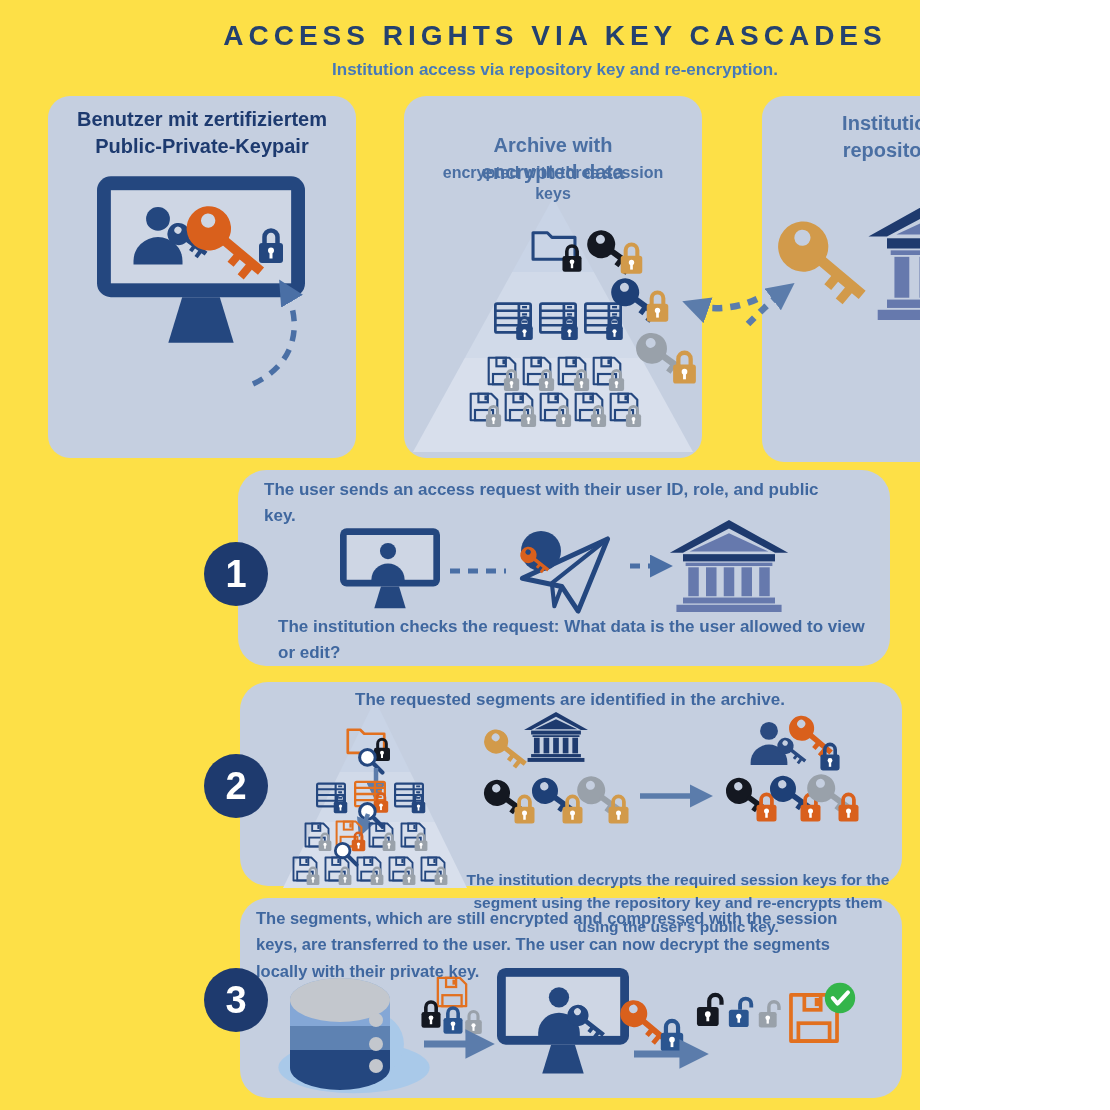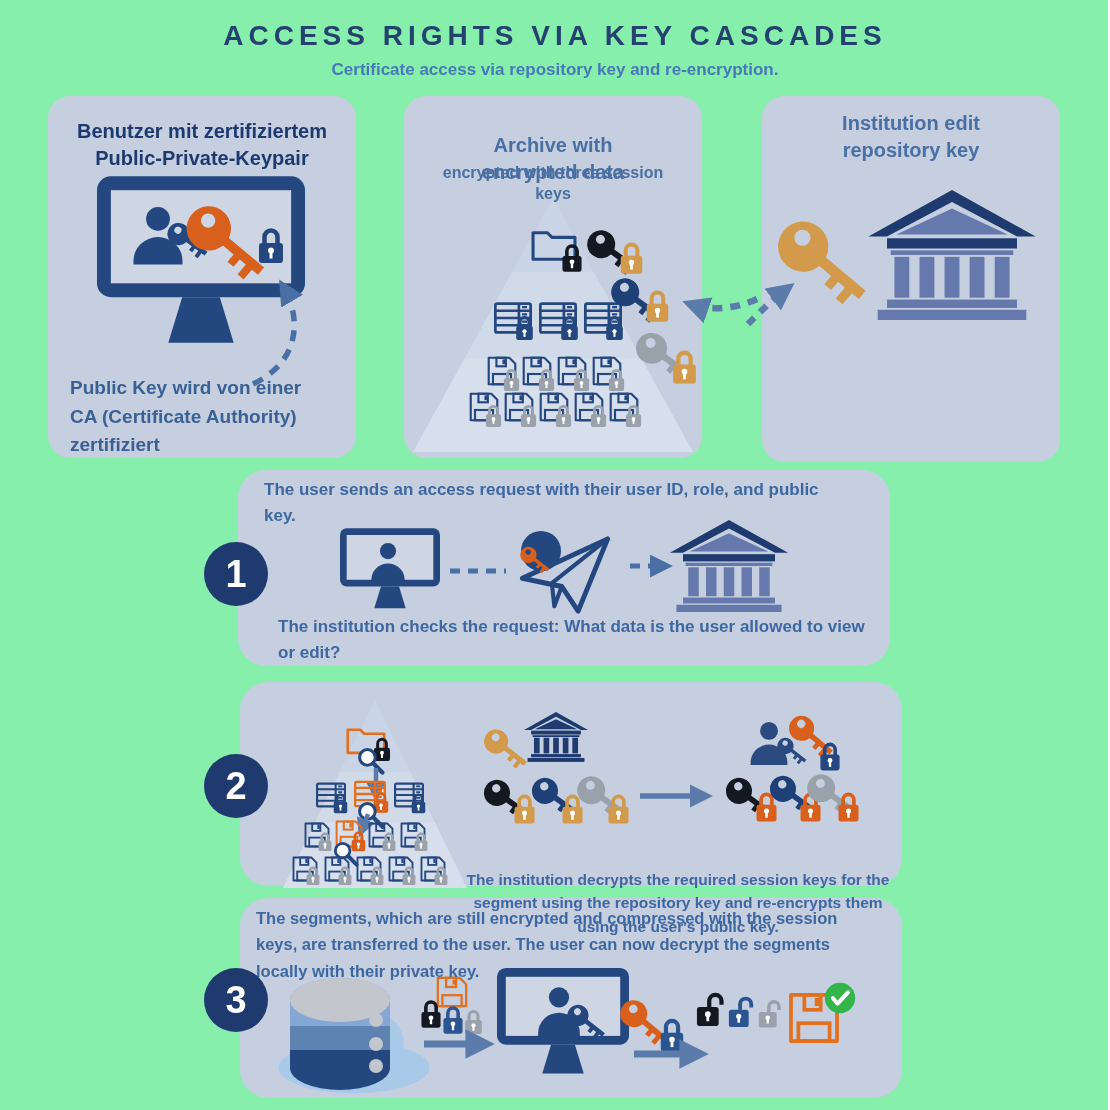--- a/index.html
+++ b/index.html
@@ -1,16 +1,16 @@
 <!DOCTYPE html>
 <html><head>
 <meta charset="utf-8">
 <style>
   html,body{margin:0;padding:0;background:#fff;}
-  .canvas{position:relative;width:1108px;height:1110px;background:#86efac;overflow:hidden;
+  .canvas{position:relative;width:920px;height:1110px;background:#fde047;overflow:hidden;
           font-family:"Liberation Sans", sans-serif;}
   .panel{position:absolute;background:#c5cfe0;border-radius:22px;z-index:1;}
   .stepPanel{position:absolute;background:#c5cfe0;border-radius:28px;z-index:1;}
   .art{position:absolute;left:0;top:0;width:1110px;height:1110px;z-index:2;pointer-events:none;}
   .txt{position:absolute;z-index:3;font-weight:bold;}
   .h1{left:0;top:20px;width:1110px;text-align:center;font-size:28px;letter-spacing:5px;
       color:#24416f;font-weight:bold;}
   .h2{left:0;top:60px;width:1110px;text-align:center;font-size:17px;color:#4779b8;}
   .pTitleDark{color:#1d3a6f;font-size:20px;line-height:1.35;text-align:center;}
   .pTitle{color:#4a6fa3;font-size:20px;line-height:1.35;text-align:center;}
@@ -525,33 +525,33 @@
       <g transform="translate(788,992)">
           <use href="#floppy" width="52" height="52" style="color:#e2701f"></use>
         </g>
       <g transform="translate(824,982)">
           <use href="#check" width="32" height="32"></use>
         </g>
     </g>
   </svg>
 
   <div class="txt h1">ACCESS RIGHTS VIA KEY CASCADES</div>
-  <div class="txt h2">Certificate access via repository key and re-encryption.</div>
-
-  <div class="txt pTitleDark" style="left:58px;top:118px;width:288px;">Benutzer mit zertifiziertem Public-Private-Keypair</div>
-  <div class="txt cap" style="left:70px;top:374px;width:248px;">Public Key wird von einer CA (Certificate Authority) zertifiziert</div>
+  <div class="txt h2">Institution access via repository key and re-encryption.</div>
+
+  <div class="txt pTitleDark" style="left:58px;top:106px;width:288px;">Benutzer mit zertifiziertem Public-Private-Keypair</div>
 
   <div class="txt pTitle" style="left:449px;top:108px;width:208px;margin-top:24px;">Archive with encrypted data</div>
   <div class="txt pSub" style="left:438px;top:163px;width:230px;">encrypted with three session keys</div>
 
   <div class="txt pTitle" style="left:806px;top:110px;width:210px;">Institution edit repository key</div>
 
   <div class="numCircle" style="left:204px;top:542px;">1</div>
   <div class="txt stepTxt" style="left:264px;top:477px;width:588px;">The user sends an access request with their user ID, role, and public key.</div>
   <div class="txt stepTxt" style="left:278px;top:614px;width:588px;">The institution checks the request: What data is the user allowed to view or edit?</div>
 
   <div class="numCircle" style="left:204px;top:754px;">2</div>
+  <div class="txt stepTitle" style="left:290px;top:690px;width:560px;">The requested segments are identified in the archive.</div>
   <div class="txt stepCap" style="left:460px;top:820px;width:436px;">The institution decrypts the required session keys for the segment using the repository key and re-encrypts them using the user's public key.</div>
 
   <div class="numCircle" style="left:204px;top:968px;">3</div>
   <div class="txt stepTxt3" style="left:256px;top:905px;width:606px;">The segments, which are still encrypted and compressed with the session keys, are transferred to the user. The user can now decrypt the segments locally with their private key.</div>
 
 </div>
 
 </body></html>

